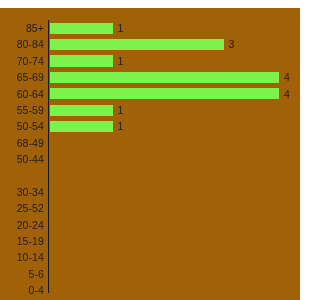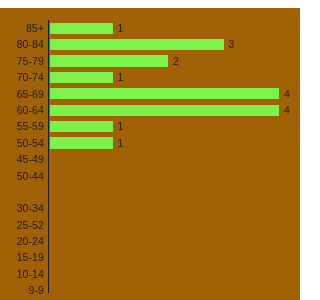--- a/index.html
+++ b/index.html
@@ -99,27 +99,20 @@
         </div>
       </div>
       <div class="chart-row">
         <div class="cat-label">80-84</div>
         <div class="bar-track">
           <div class="bar" style="width: 173.5px; background: rgb(125, 242, 74);"></div>
           <div class="bar-value" style="left: 178.5px;">3</div>
         </div>
       </div>
       <div class="chart-row">
-        <div class="cat-label">75-79</div>
-        <div class="bar-track">
-          <div class="bar" style="width: 118px; background: rgb(125, 242, 74);"></div>
-          <div class="bar-value" style="left: 123px;">2</div>
-        </div>
-      </div>
-      <div class="chart-row">
         <div class="cat-label">70-74</div>
         <div class="bar-track">
           <div class="bar" style="width: 62.5px; background: rgb(125, 242, 74);"></div>
           <div class="bar-value" style="left: 67.5px;">1</div>
         </div>
       </div>
       <div class="chart-row">
         <div class="cat-label">65-69</div>
         <div class="bar-track">
           <div class="bar" style="width: 229px; background: rgb(125, 242, 74);"></div>
@@ -141,21 +134,21 @@
         </div>
       </div>
       <div class="chart-row">
         <div class="cat-label">50-54</div>
         <div class="bar-track">
           <div class="bar" style="width: 62.5px; background: rgb(125, 242, 74);"></div>
           <div class="bar-value" style="left: 67.5px;">1</div>
         </div>
       </div>
       <div class="chart-row">
-        <div class="cat-label">45-49</div>
+        <div class="cat-label">68-49</div>
         <div class="bar-track"></div>
       </div>
       <div class="chart-row">
         <div class="cat-label">50-44</div>
         <div class="bar-track"></div>
       </div>
       <div class="chart-row">
         <div class="bar-track"></div>
       </div>
       <div class="chart-row">
@@ -172,21 +165,21 @@
       </div>
       <div class="chart-row">
         <div class="cat-label">15-19</div>
         <div class="bar-track"></div>
       </div>
       <div class="chart-row">
         <div class="cat-label">10-14</div>
         <div class="bar-track"></div>
       </div>
       <div class="chart-row">
-        <div class="cat-label">9-9</div>
+        <div class="cat-label">5-6</div>
         <div class="bar-track"></div>
       </div>
       <div class="chart-row">
         <div class="cat-label">0-4</div>
         <div class="bar-track"></div>
       </div>
     </div>
 
 </div>
 

